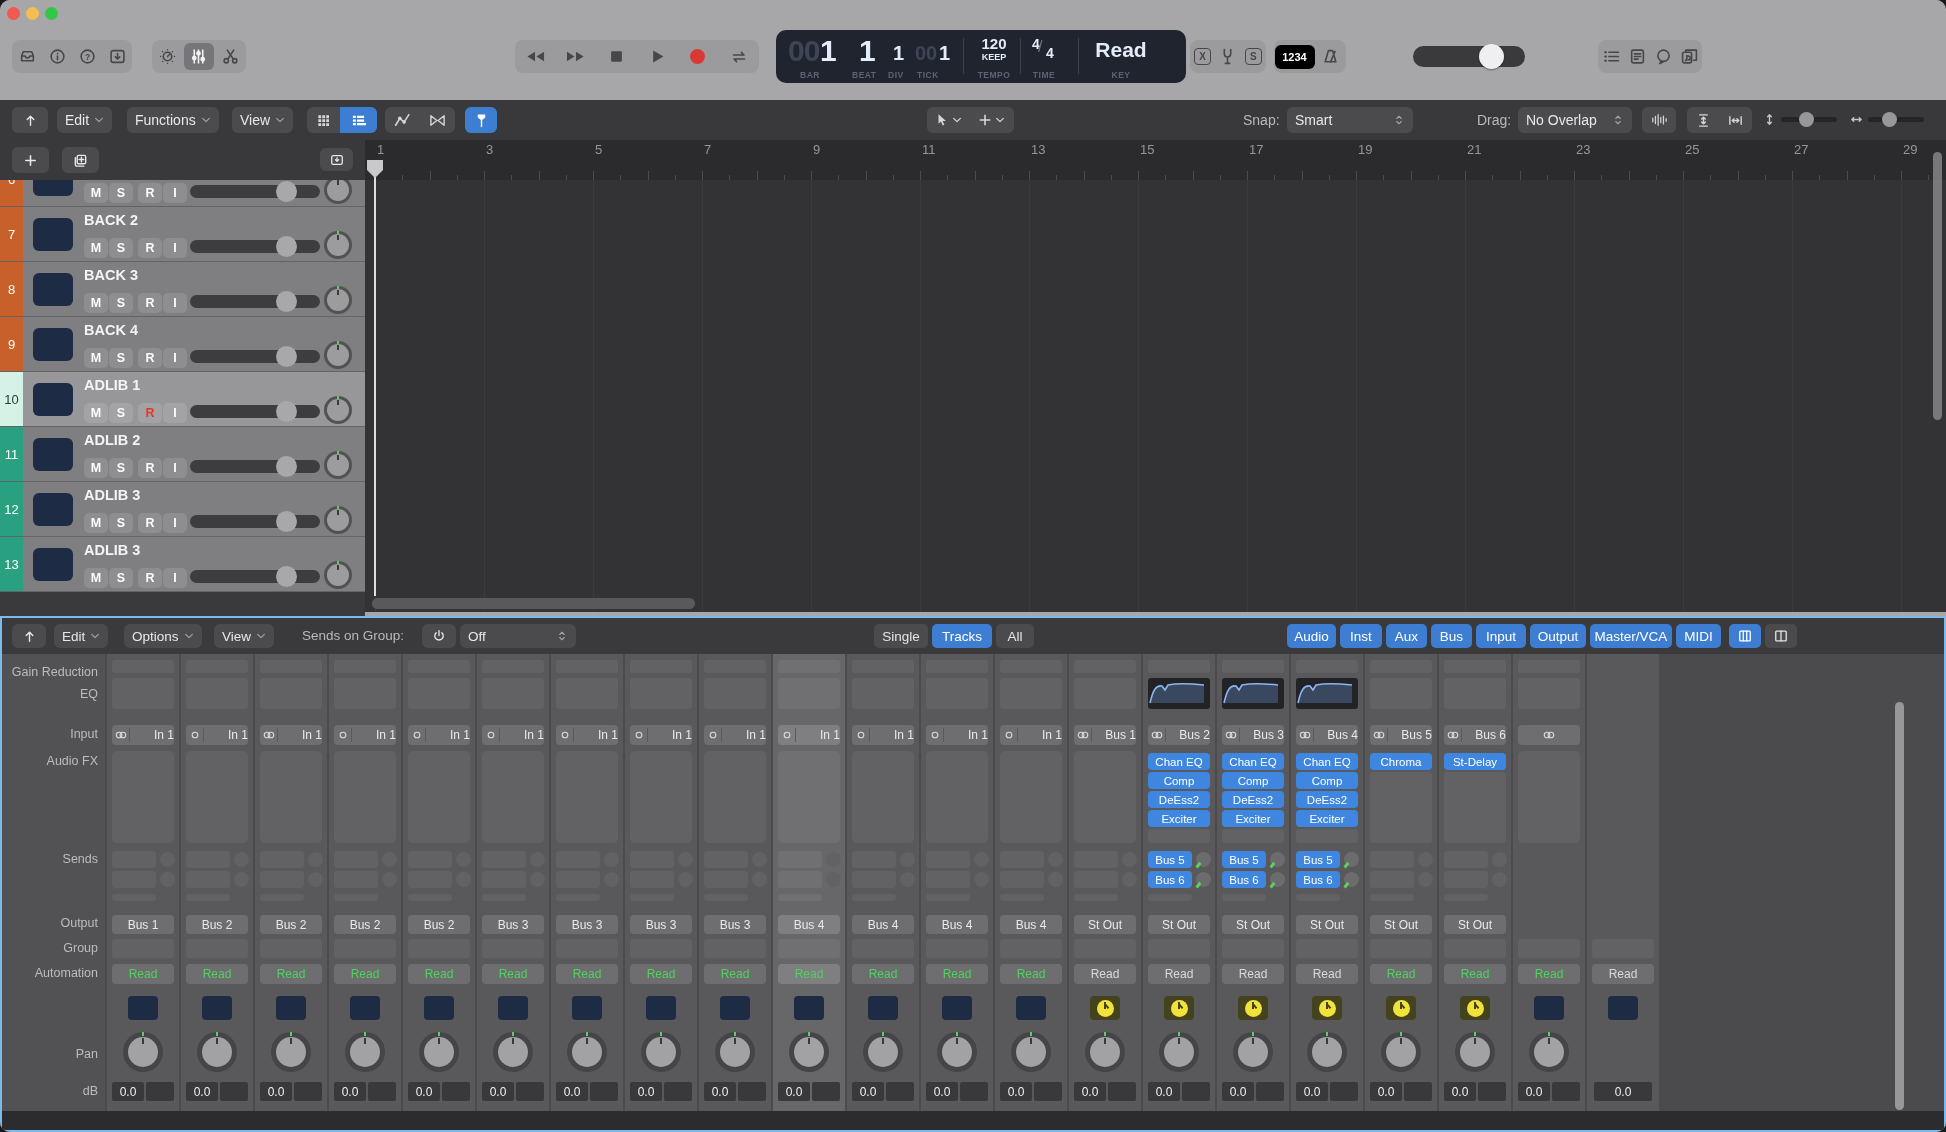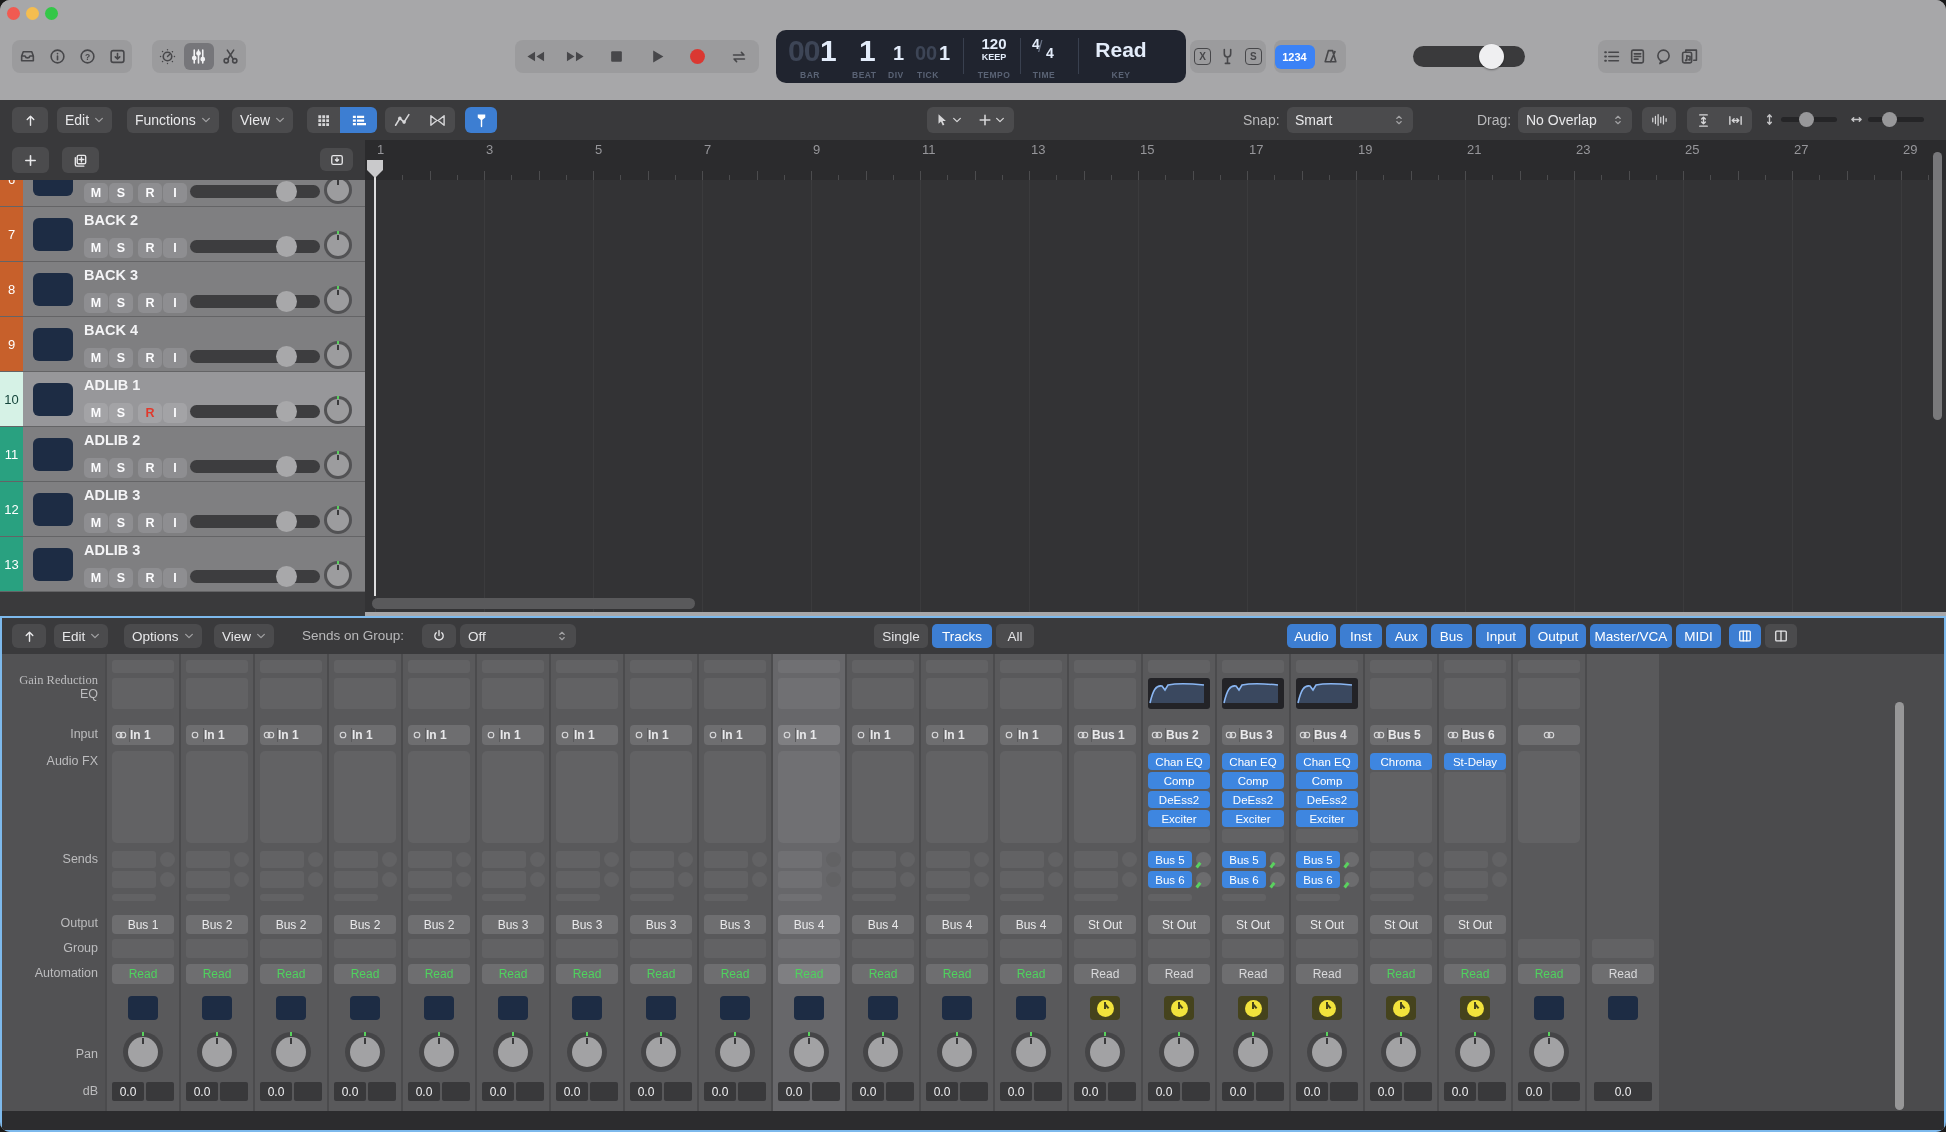--- a/index.html
+++ b/index.html
@@ -9,21 +9,21 @@
   
   #topbar{position:absolute;left:0;top:0;width:100%;height:100px;background:#a7a7a9;}
   .tl{position:absolute;top:7px;width:13px;height:13px;border-radius:50%;}
   #title{position:absolute;top:4px;left:0;width:100%;text-align:center;font-size:15px;font-weight:bold;color:#3d3d3f;}
   #title .doc{display:inline-block;vertical-align:-3px;margin-right:7px;color:#6e6e70;}
   .tb-group{position:absolute;top:40px;height:33px;background:#9b9b9d;border-radius:8px;display:flex;align-items:center;justify-content:space-around;color:#47474a;}
   .tb-ic{width:30px;height:27px;display:flex;align-items:center;justify-content:center;border-radius:6px;}
   .tb-ic.sel{background:#76767a;color:#f2f2f4;}
   .tb-ic.rec{color:#da3832;}
   .boxletter{width:17px;height:17px;border:1.6px solid currentColor;border-radius:4px;font-size:10px;font-weight:bold;display:flex;align-items:center;justify-content:center;}
-  #countin{width:40px;height:24px;background:#3b82f6;border-radius:6px;color:#fff;font-size:11px;font-weight:bold;display:flex;align-items:center;justify-content:center;letter-spacing:0;}
+  #countin{width:40px;height:24px;background:#000000;border-radius:6px;color:#fff;font-size:11px;font-weight:bold;display:flex;align-items:center;justify-content:center;letter-spacing:0;}
   #mastervol{position:absolute;top:46px;left:1413px;width:112px;height:21px;background:#3a3a3c;border-radius:11px;}
   #mastervol .kn{position:absolute;top:-2px;left:66px;width:25px;height:25px;border-radius:50%;background:#efeff1;box-shadow:0 1px 2px rgba(0,0,0,.4);}
   
   #lcd{position:absolute;left:776px;top:30px;width:410px;height:53px;background:#20242f;border-radius:10px;color:#e3ecfa;}
   .lcd-lab{position:absolute;font-size:8.5px;font-weight:bold;color:#5a6375;letter-spacing:.5px;}
   .lcd-big{position:absolute;top:4px;font-size:30px;font-weight:bold;letter-spacing:-1px;}
   .lcd-mid{position:absolute;top:12px;font-size:20px;font-weight:bold;}
   .dim{color:#3d4556;}
   .lcd-sep{position:absolute;top:8px;width:1px;height:36px;background:#39404f;}
   
@@ -80,21 +80,21 @@
   .strip.sel .slot{background:#707073;}
   .mbtn{position:absolute;left:5px;width:62px;background:#6e6e70;border-radius:4px;color:#e9e9eb;font-size:12px;display:flex;align-items:center;justify-content:center;}
   .strip.sel .mbtn{background:#7f7f82;}
   .fxpill{position:absolute;left:5px;width:62px;height:17px;background:#3e86e0;border-radius:4px;color:#fff;font-size:11.5px;display:flex;align-items:center;justify-content:center;}
   .sendknob{position:absolute;left:53px;width:15px;height:15px;border-radius:50%;}
   .sendknob .gt{position:absolute;left:1px;bottom:-1px;width:2.5px;height:6px;background:#5ad15f;transform:rotate(38deg);}
   .inbtn{position:absolute;left:5px;width:62px;height:20px;background:#6e6e70;border-radius:4px;display:flex;align-items:center;color:#e9e9eb;font-size:12px;}
   .strip.sel .inbtn{background:#7f7f82;}
   .inbtn .fmt{width:17px;display:flex;justify-content:center;color:#d8d8da;}
   .inbtn .div{width:1px;height:14px;background:#5a5a5c;}
-  .inbtn .lab{flex:1;text-align:left;font-weight:bold;}
+  .inbtn .lab{flex:1;text-align:right;}
   .chico{position:absolute;left:21px;width:30px;height:24px;border-radius:4px;display:flex;align-items:center;justify-content:center;}
   .chico.wf{background:#1d2c44;color:#4da3f7;}
   .chico.aux{background:#45431d;}
   .auxclock{position:relative;width:17px;height:17px;border-radius:50%;background:#f2e33c;}
   .auxclock i{position:absolute;left:7.5px;top:2px;width:2px;height:7px;background:#44431c;}
   .auxclock b{position:absolute;left:9px;top:4px;width:2px;height:5px;background:#44431c;transform:rotate(-40deg);}
   .mpan{position:absolute;left:16px;width:40px;height:40px;border-radius:50%;background:#454547;}
   .mpan .in{position:absolute;left:5px;top:5px;width:30px;height:30px;border-radius:50%;background:#a2a2a4;}
   .mpan .gt{position:absolute;left:19px;top:0;width:2px;height:4px;background:#58d15d;}
   .mpan .pt{position:absolute;left:19px;top:6px;width:2px;height:6px;background:#3a3a3c;}
@@ -809,21 +809,21 @@
       <div class="graybtn" style="left:1763px;width:32px;padding:0;">
           <span>
             <svg width="14" height="14" viewBox="0 0 16 16" fill="none" stroke="currentColor" stroke-width="1.5" stroke-linecap="round" stroke-linejoin="round">
               <rect x="2" y="2.5" width="12" height="11" rx="1"></rect>
               <path d="M8 2.5v11"></path>
             </svg>
           </span>
         </div>
     </div>
     <div id="mixlabels">
-        <div class="mlab" style="top: 19px; font-family: Liberation Serif, serif;">Gain Reduction</div>
+        <div class="mlab" style="top: 11px;">Gain Reduction</div>
         <div class="mlab" style="top: 33px;">EQ</div>
         <div class="mlab" style="top: 73px;">Input</div>
         <div class="mlab" style="top: 100px;">Audio FX</div>
         <div class="mlab" style="top: 198px;">Sends</div>
         <div class="mlab" style="top: 262px;">Output</div>
         <div class="mlab" style="top: 287px;">Group</div>
         <div class="mlab" style="top: 312px;">Automation</div>
         <div class="mlab" style="top: 393px;">Pan</div>
         <div class="mlab" style="top: 430px;">dB</div>
       </div>

